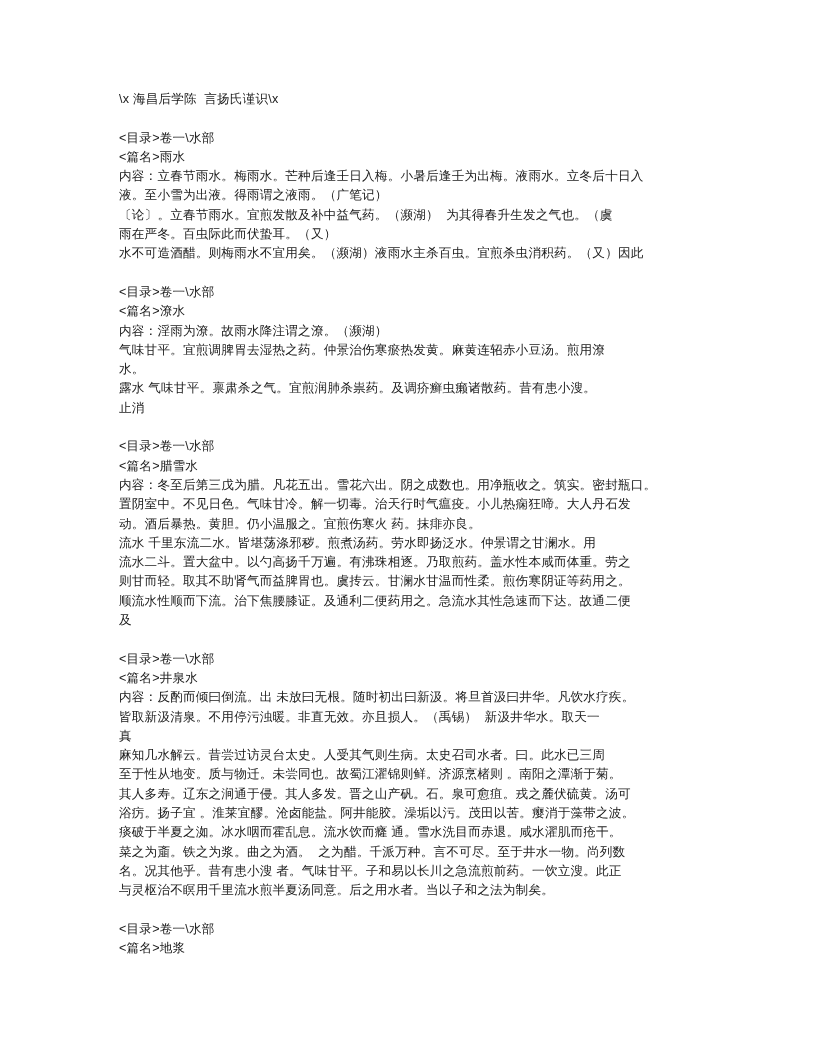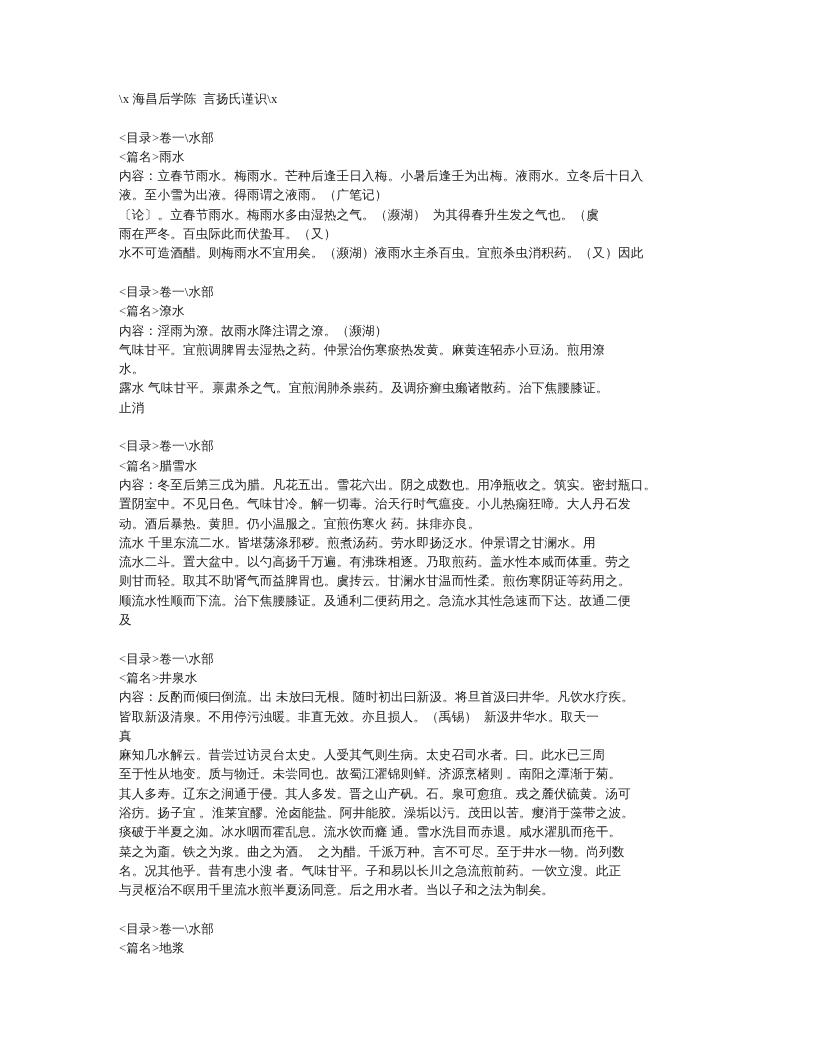--- a/index.html
+++ b/index.html
@@ -2,21 +2,21 @@
 <html><head>
   <meta charset="utf-8">
   <style>
     html, body { margin: 0; padding: 0; background: #ffffff; }
     body { width: 816px; height: 1056px; position: relative; overflow: hidden; }
     .page {
       position: absolute;
       left: 119px;
       top: 90px;
       width: 590px;
-      font-family: Liberation Serif, serif;
+      font-family: Liberation Sans, sans-serif;
       font-size: 12.6px;
       line-height: 19.3px;
       color: #1a1a1a;
       letter-spacing: 0.2px;
     }
     .line { white-space: pre; height: 19.3px; }
     .blank { height: 19.3px; }
     .section { }
   </style>
 </head>
@@ -24,33 +24,33 @@
 
 <div class="page">
   <div class="line">\x 海昌后学陈  言扬氏谨识\x</div>
   <div class="blank"></div>
 
   <div class="section">
     <div class="line">&lt;目录&gt;卷一\水部</div>
     <div class="line">&lt;篇名&gt;雨水</div>
     <div class="line">内容：立春节雨水。梅雨水。芒种后逢壬日入梅。小暑后逢壬为出梅。液雨水。立冬后十日入</div>
     <div class="line">液。至小雪为出液。得雨谓之液雨。（广笔记）</div>
-    <div class="line">〔论〕。立春节雨水。梅雨水多由湿热之气。（濒湖）  为其得春升生发之气也。（虞</div>
+    <div class="line">〔论〕。立春节雨水。宜煎发散及补中益气药。（濒湖）  为其得春升生发之气也。（虞</div>
     <div class="line">雨在严冬。百虫际此而伏蛰耳。（又）</div>
     <div class="line">水不可造酒醋。则梅雨水不宜用矣。（濒湖）液雨水主杀百虫。宜煎杀虫消积药。（又）因此</div>
   </div>
   <div class="blank"></div>
 
   <div class="section">
     <div class="line">&lt;目录&gt;卷一\水部</div>
     <div class="line">&lt;篇名&gt;潦水</div>
     <div class="line">内容：淫雨为潦。故雨水降注谓之潦。（濒湖）</div>
     <div class="line">气味甘平。宜煎调脾胃去湿热之药。仲景治伤寒瘀热发黄。麻黄连轺赤小豆汤。煎用潦</div>
     <div class="line">水。</div>
-    <div class="line">露水 气味甘平。禀肃杀之气。宜煎润肺杀祟药。及调疥癣虫癞诸散药。治下焦腰膝证。</div>
+    <div class="line">露水 气味甘平。禀肃杀之气。宜煎润肺杀祟药。及调疥癣虫癞诸散药。昔有患小溲。</div>
     <div class="line">止消</div>
   </div>
   <div class="blank"></div>
 
   <div class="section">
     <div class="line">&lt;目录&gt;卷一\水部</div>
     <div class="line">&lt;篇名&gt;腊雪水</div>
     <div class="line">内容：冬至后第三戊为腊。凡花五出。雪花六出。阴之成数也。用净瓶收之。筑实。密封瓶口。</div>
     <div class="line">置阴室中。不见日色。气味甘冷。解一切毒。治天行时气瘟疫。小儿热痫狂啼。大人丹石发</div>
     <div class="line">动。酒后暴热。黄胆。仍小温服之。宜煎伤寒火 药。抹痱亦良。</div>

